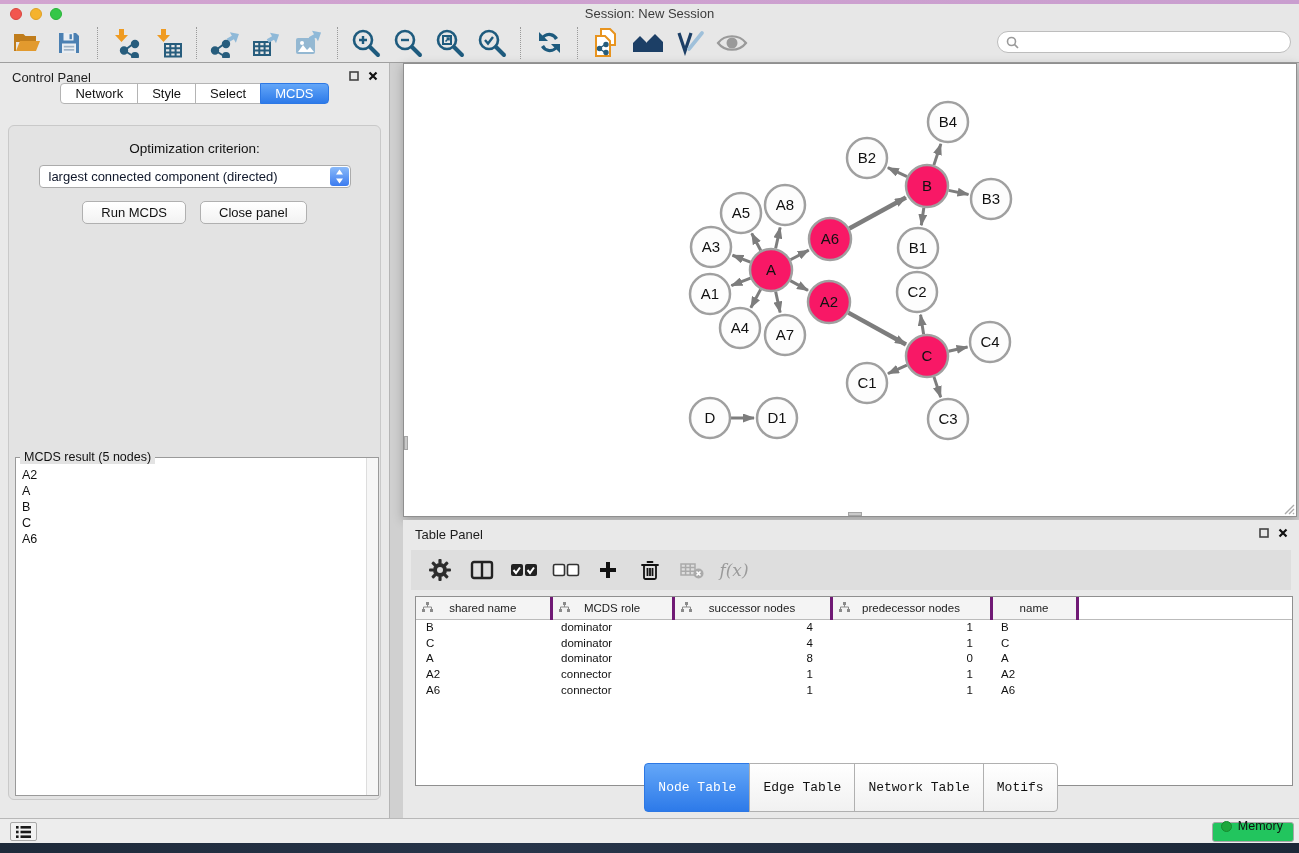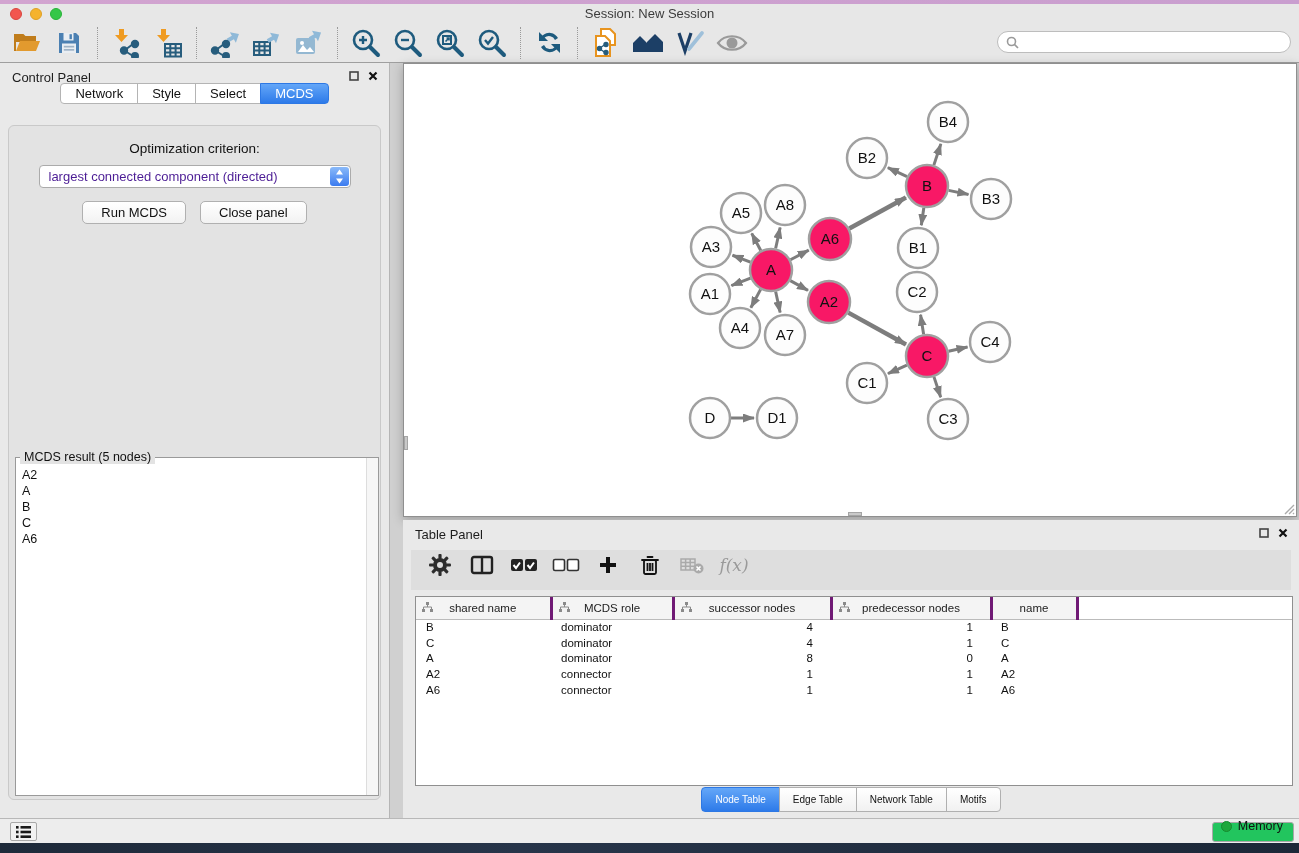--- a/index.html
+++ b/index.html
@@ -36,21 +36,21 @@
   .panel-title { position:absolute; left:12px; top:7px; font-size:13px; color:#1d1d1d; }
   .panel-icons { position:absolute; right:11px; top:8px; display:flex; gap:9px; align-items:center; }
   .cp-tabs { position:absolute; left:0; right:0; top:20px; height:21px; display:flex; justify-content:center; }
   .ctab { border:1px solid #b4b4b4; margin-left:-1px; background:#fff; padding:2px 14px; font-size:13px; color:#111; height:21px; cursor:default; font-family:"Liberation Sans",sans-serif; }
   .ctab:first-child { border-radius:4px 0 0 4px; margin-left:0; }
   .ctab:last-child { border-radius:0 4px 4px 0; }
   .ctab.active { background:linear-gradient(#63a6f8,#2d7ae9); border-color:#2d78e4; color:#fff; }
   .cp-content { position:absolute; left:8px; right:8px; top:62px; bottom:18px; background:#e3e3e3; border:1px solid #c9c9c9; border-radius:6px; }
   .opt-label { text-align:center; padding-top:15px; font-size:13.5px; color:#111; }
   .select { position:relative; width:312px; height:23px; margin:9px auto 0; background:#fff; border:1px solid #ababab; border-radius:4px; }
-  .select .val { position:absolute; left:9px; top:3px; font-size:13px; color:#4c1d95; }
+  .select .val { position:absolute; left:9px; top:3px; font-size:13px; color:#0f172a; }
   .stepper { position:absolute; right:1px; top:1px; bottom:1px; width:19px; border-radius:3px; background:linear-gradient(#8abaf9,#3b7bf0); display:flex; align-items:center; justify-content:center; }
   .btn-row { display:flex; justify-content:center; gap:14px; margin-top:13px; }
   .cbtn { height:23px; padding:0 18px; background:linear-gradient(#ffffff,#f2f2f2); border:1px solid #b0b0b0; border-radius:5px; font-size:13px; color:#111; font-family:"Liberation Sans",sans-serif; }
   .result-box { position:absolute; left:6px; right:1px; top:331px; bottom:3px; background:#fff; border:1px solid #9a9a9a; }
   .result-legend { position:absolute; top:-8px; left:4px; background:#e3e3e3; padding:0 4px; font-size:12.5px; color:#111; }
   .result-list { padding:9px 0 0 6px; font-size:12.5px; color:#111; }
   .result-item { line-height:16px; }
   .result-scroll { position:absolute; right:0; top:0; bottom:0; width:12px; background:#f6f6f6; border-left:1px solid #ddd; }
 
   
@@ -60,32 +60,32 @@
   .nw-titlebar .light { width:11px; height:11px; }
   .nw-title { position:absolute; left:0; right:0; text-align:center; font-size:13px; color:#1e1e1e; }
   .canvas { position:absolute; left:0; top:26px; right:0; bottom:0; background:#fff; overflow:hidden; }
   .canvas svg text { font-family:"Liberation Sans",sans-serif; }
   .vthumb { position:absolute; left:0; top:346px; width:4px; height:14px; background:#c9c9c9; border:1px solid #a5a5a5; }
   .hthumb { position:absolute; left:444px; bottom:0; width:14px; height:4px; background:#c9c9c9; border:1px solid #a5a5a5; }
   .grip { position:absolute; right:1px; bottom:1px; }
 
   
   .tpanel { left:403px; top:520px; width:896px; height:298px; background:#e9e9e9; }
-  .tp-toolbar { position:absolute; left:8px; right:8px; top:30px; height:40px; background:#dedede; display:flex; align-items:flex-start; gap:12px; padding-left:14px; }
+  .tp-toolbar { position:absolute; left:8px; right:8px; top:30px; height:40px; background:#dedede; display:flex; align-items:center; gap:12px; padding-left:14px; }
   .tico { width:30px; height:30px; display:flex; align-items:center; justify-content:center; }
   .fx-label { font-family:"DejaVu Serif", serif; font-style:italic; font-size:17px; color:#9a9a9a; }
   .tablewrap { position:absolute; left:12px; top:76px; width:878px; height:190px; background:#fff; border:1px solid #8f8f8f; overflow:hidden; }
   table.nodetable { border-collapse:collapse; table-layout:fixed; width:100%; }
   table.nodetable th { height:22px; background:#f4f4f4; border-right:3px solid #701a75; border-bottom:1px solid #bbb; font-weight:normal; font-size:11.5px; color:#222; position:relative; text-align:center; }
   table.nodetable th .tree { position:absolute; left:6px; top:5px; }
   table.nodetable th.filler { background:#fff; border-right:none; }
   table.nodetable td { height:15.7px; font-size:11.5px; color:#111; padding-left:10px; white-space:nowrap; }
   table.nodetable td.num { text-align:right; padding-right:18px; padding-left:0; }
   .tp-tabs { position:absolute; left:0; right:0; bottom:6px; display:flex; justify-content:center; }
-  .btab { border:1px solid #b0b0b0; margin-left:-1px; background:linear-gradient(#ffffff,#f1f1f1); padding:6px 13px; font-size:10px; color:#111; font-family:Liberation Sans, sans-serif; }
+  .btab { border:1px solid #b0b0b0; margin-left:-1px; background:linear-gradient(#ffffff,#f1f1f1); padding:16px 13px; font-size:13px; color:#111; font-family:Liberation Mono, monospace; }
   .btab:first-child { border-radius:4px 0 0 4px; margin-left:0; }
   .btab:last-child { border-radius:0 4px 4px 0; }
   .btab.active { background:linear-gradient(#64a7f8,#2d7ae9); border-color:#2d78e4; color:#fff; }
 
   
   .statusbar { left:0; top:818px; width:1299px; height:25px; background:#ededed; border-top:1px solid #b8b8b8; }
   .sb-list-btn { position:absolute; left:10px; top:3px; width:27px; height:19px; background:#f2f2f2; border:1px solid #a8a8a8; border-radius:2px; display:flex; align-items:center; justify-content:center; }
   .sb-mem-btn { position:absolute; right:5px; top:3px; height:20px; background:#22c55e; border:1px solid #a8a8a8; border-radius:3px; display:flex; align-items:center; gap:6px; padding:0 10px 12px 8px; font-size:12.5px; color:#111; }
   .mem-dot { width:11px; height:11px; border-radius:50%; background:#1da73c; border:1px solid #168a2f; }
 </style>

